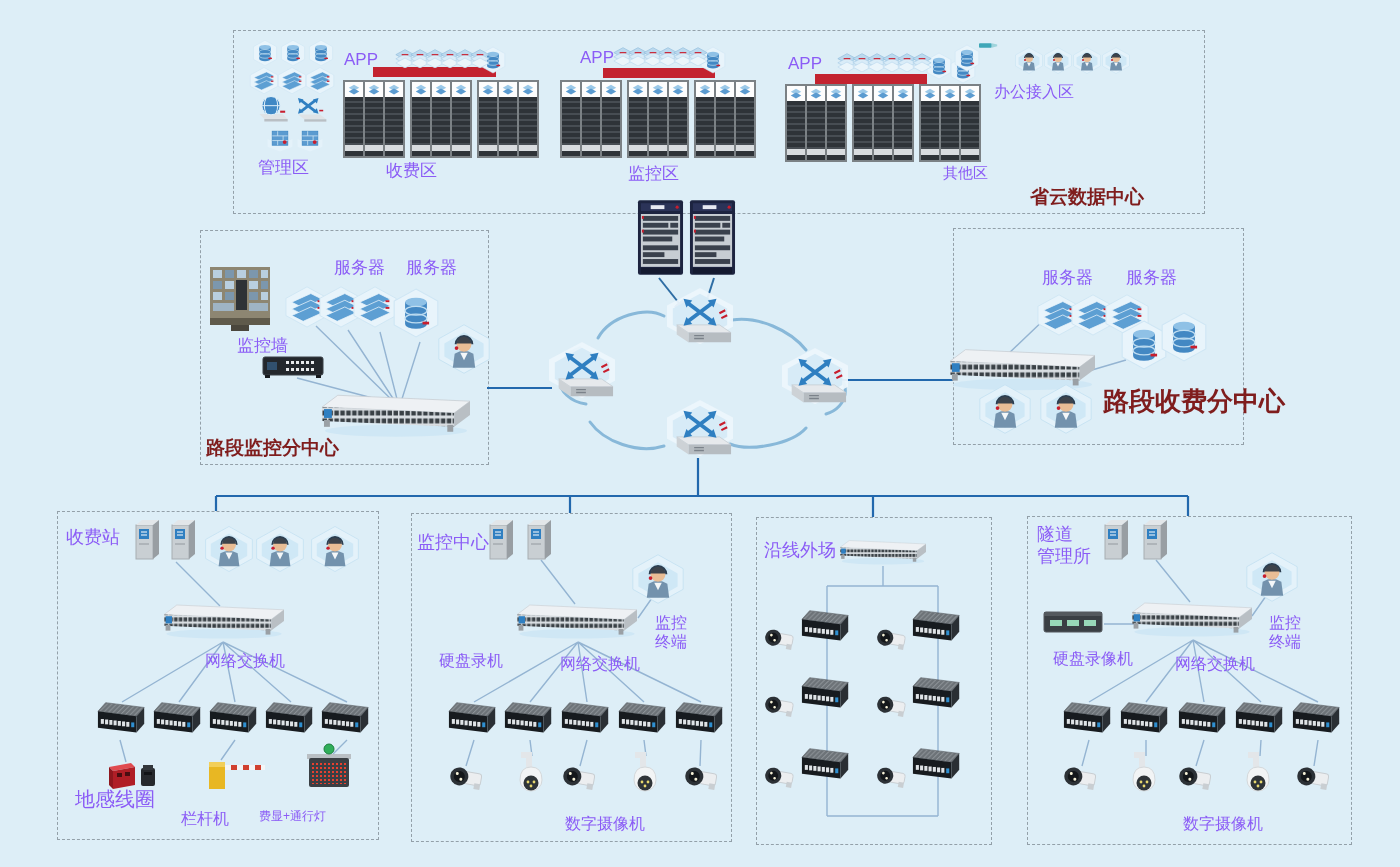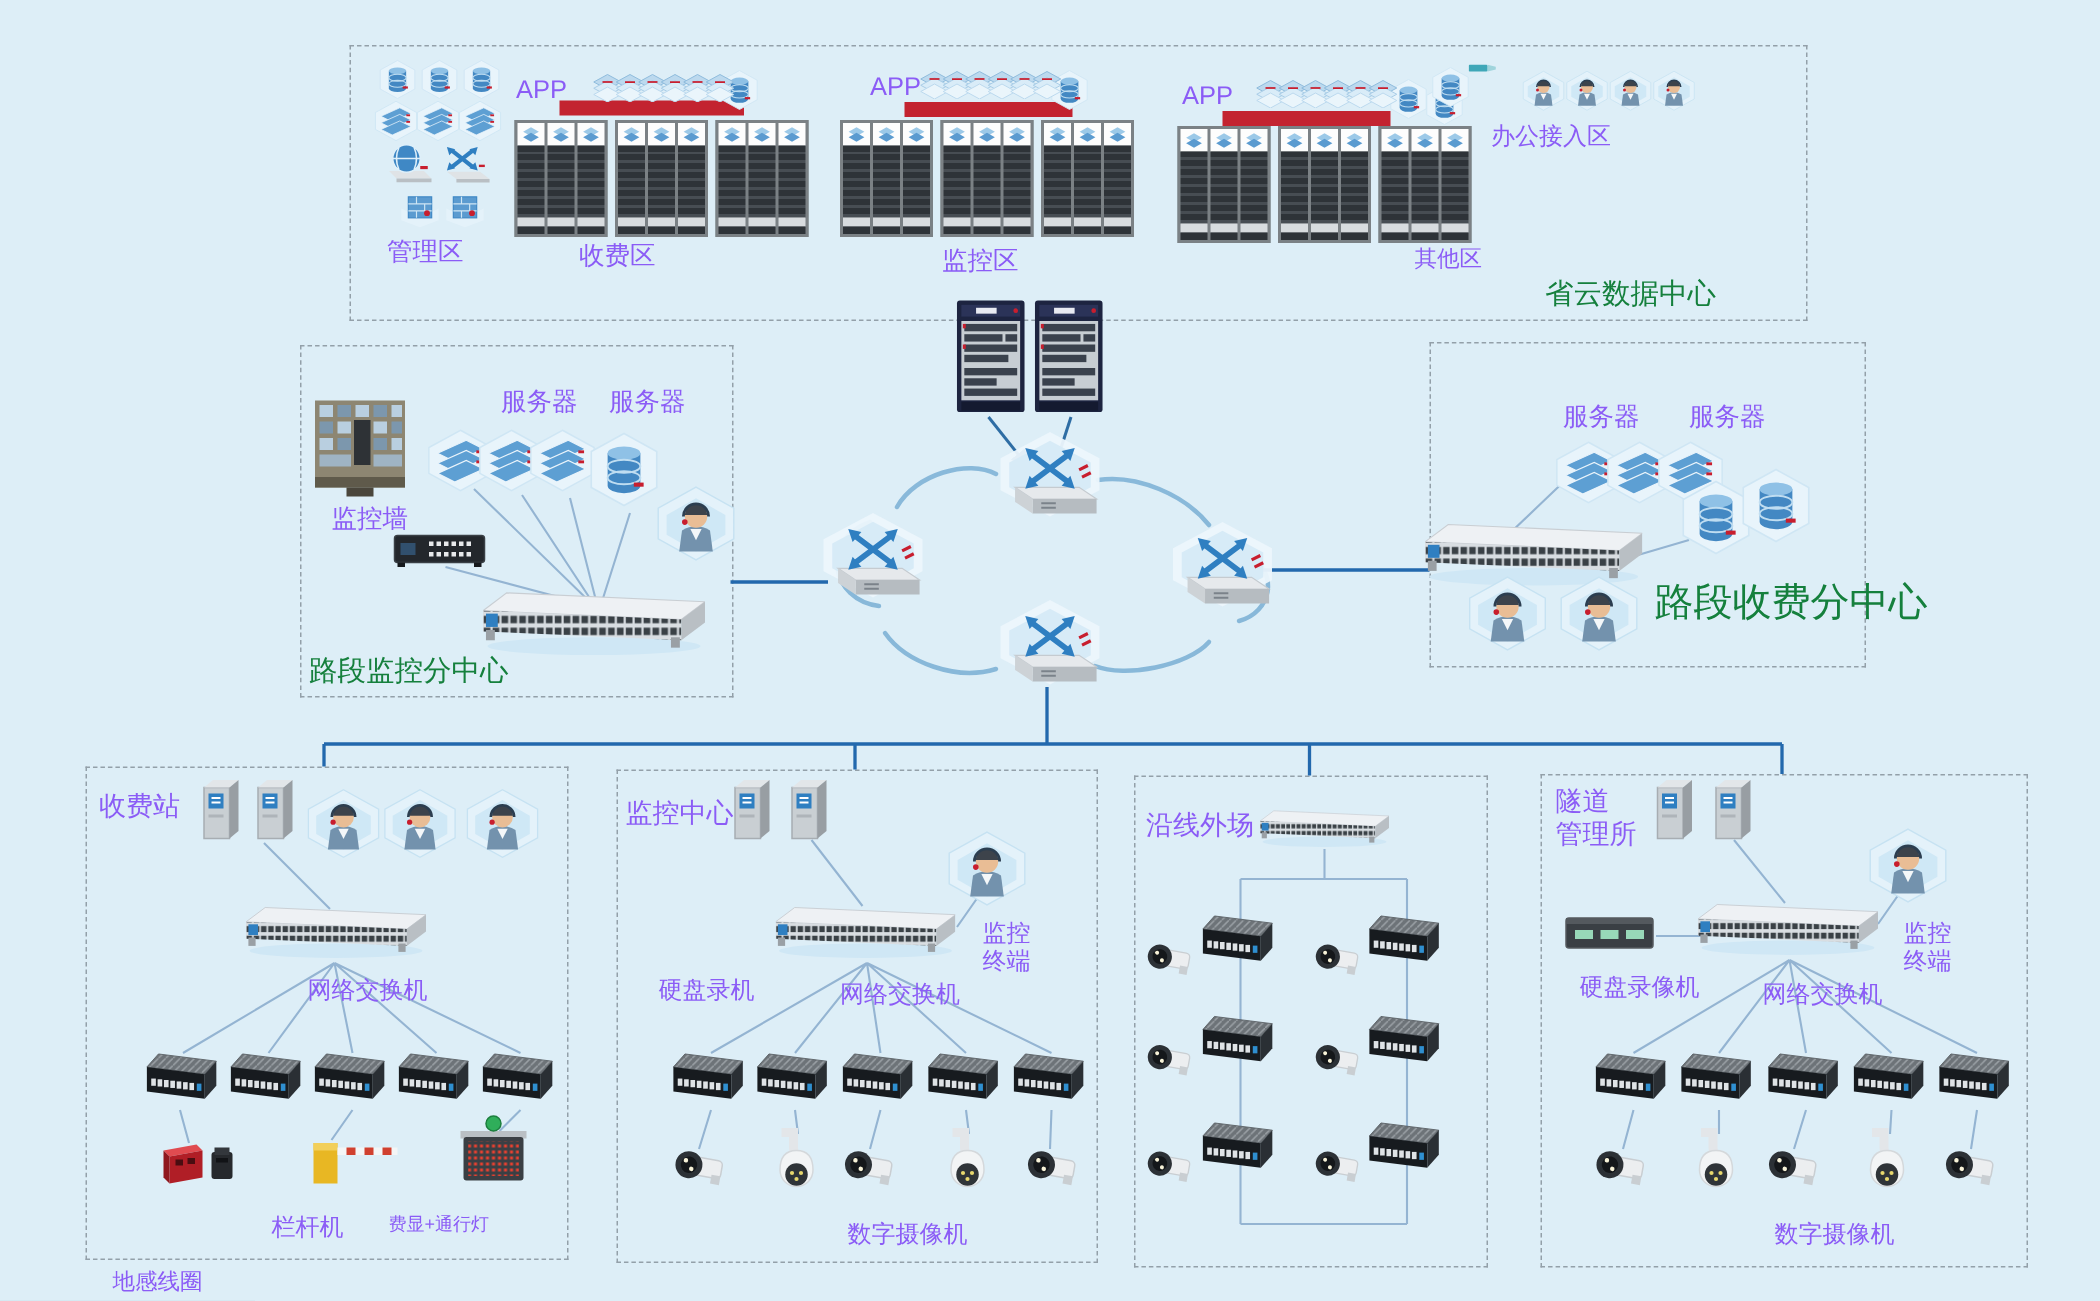--- a/index.html
+++ b/index.html
@@ -3,21 +3,21 @@
 <meta charset="utf-8">
 <style>
   html,body{margin:0;padding:0}
   body{font-family:"Liberation Sans","DejaVu Sans",sans-serif;background:#c9dfeb}
   #canvas{position:relative;width:1400px;height:867px;background:#ddeef7;overflow:hidden}
   .zone-box{position:absolute;border:1.6px dashed #93a0a9;z-index:0}
   .overlay{position:absolute;left:0;top:0;z-index:1;pointer-events:none}
   .ic{position:absolute;z-index:2}
   .lbl{position:absolute;z-index:3;color:#8b5cf6;line-height:1.2;white-space:nowrap}
   .pre{white-space:pre-line}
-  .red{color:#15803d;font-weight:normal}
+  .red{color:#7f1d1d;font-weight:bold}
   .app-bar{position:absolute;z-index:2;background:#c32330}
   .rack-group{position:absolute;display:flex;gap:2px;background:#7b8185;border:2px solid #7b8185;height:78px;box-sizing:border-box;z-index:2}
   .rack{width:18px;display:flex;flex-direction:column}
   .rack-head{height:15px;background:#fdfdfd;display:flex;align-items:center;justify-content:center}
   .rack-head svg{width:12px;height:12px}
   .rack-body{flex:1;background:repeating-linear-gradient(180deg,#2e3338 0 4px,#474d53 4px 6px)}
   .rack-band{height:6px;background:#d8dcdf}
   .rack-bottom{height:5px;background:#2e3338}
 </style>
 </head>
@@ -343,32 +343,32 @@
   <div class="lbl" style="left:344px;top:50px;font-size:17px">APP</div>
   <div class="lbl" style="left:580px;top:48px;font-size:17px">APP</div>
   <div class="lbl" style="left:788px;top:54px;font-size:17px">APP</div>
   <div class="lbl" style="left:258px;top:158px;font-size:17px">管理区</div>
   <div class="lbl" style="left:386px;top:161px;font-size:17px">收费区</div>
   <div class="lbl" style="left:628px;top:164px;font-size:17px">监控区</div>
   <div class="lbl" style="left:943px;top:164px;font-size:15px">其他区</div>
   <div class="lbl" style="left:994px;top:82px;font-size:16px">办公接入区</div>
   <div class="lbl red" style="left:1030px;top:186px;font-size:19px">省云数据中心</div>
 
-  <div class="lbl" style="left:221px;top:336px;font-size:17px">监控墙</div>
+  <div class="lbl" style="left:237px;top:336px;font-size:17px">监控墙</div>
   <div class="lbl" style="left:334px;top:258px;font-size:17px">服务器</div>
   <div class="lbl" style="left:406px;top:258px;font-size:17px">服务器</div>
   <div class="lbl red" style="left:206px;top:437px;font-size:19px">路段监控分中心</div>
 
   <div class="lbl" style="left:1042px;top:268px;font-size:17px">服务器</div>
   <div class="lbl" style="left:1126px;top:268px;font-size:17px">服务器</div>
   <div class="lbl red" style="left:1103px;top:386px;font-size:26px">路段收费分中心</div>
 
   <div class="lbl" style="left:66px;top:527px;font-size:18px">收费站</div>
   <div class="lbl" style="left:205px;top:651px;font-size:16px">网络交换机</div>
-  <div class="lbl" style="left:75px;top:846px;font-size:15px">地感线圈</div>
+  <div class="lbl" style="left:75px;top:787px;font-size:20px">地感线圈</div>
   <div class="lbl" style="left:181px;top:809px;font-size:16px">栏杆机</div>
   <div class="lbl" style="left:259px;top:809px;font-size:12px">费显+通行灯</div>
 
   <div class="lbl" style="left:417px;top:532px;font-size:18px">监控中心</div>
   <div class="lbl" style="left:439px;top:651px;font-size:16px">硬盘录机</div>
   <div class="lbl" style="left:560px;top:654px;font-size:16px">网络交换机</div>
   <div class="lbl pre" style="left:655px;top:613px;font-size:16px">监控
 终端</div>
   <div class="lbl" style="left:565px;top:814px;font-size:16px">数字摄像机</div>
 

